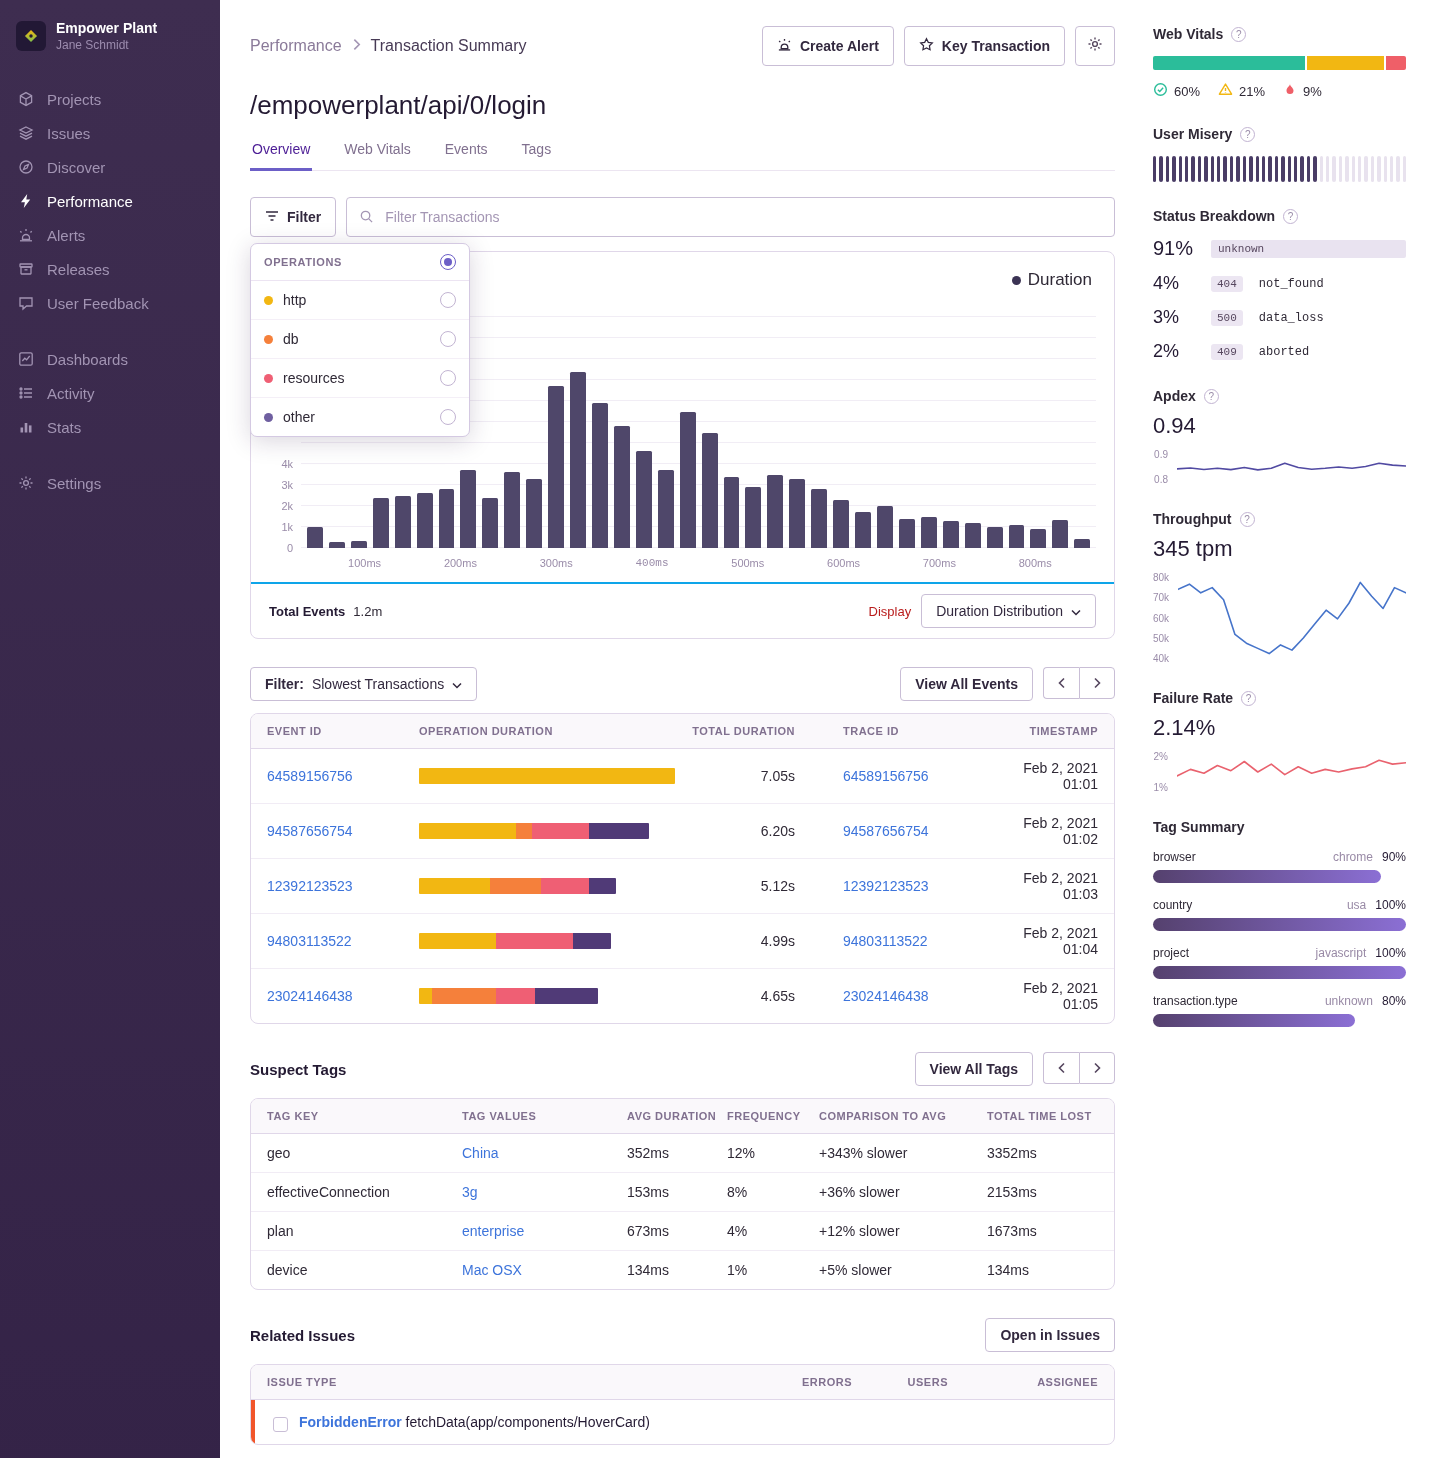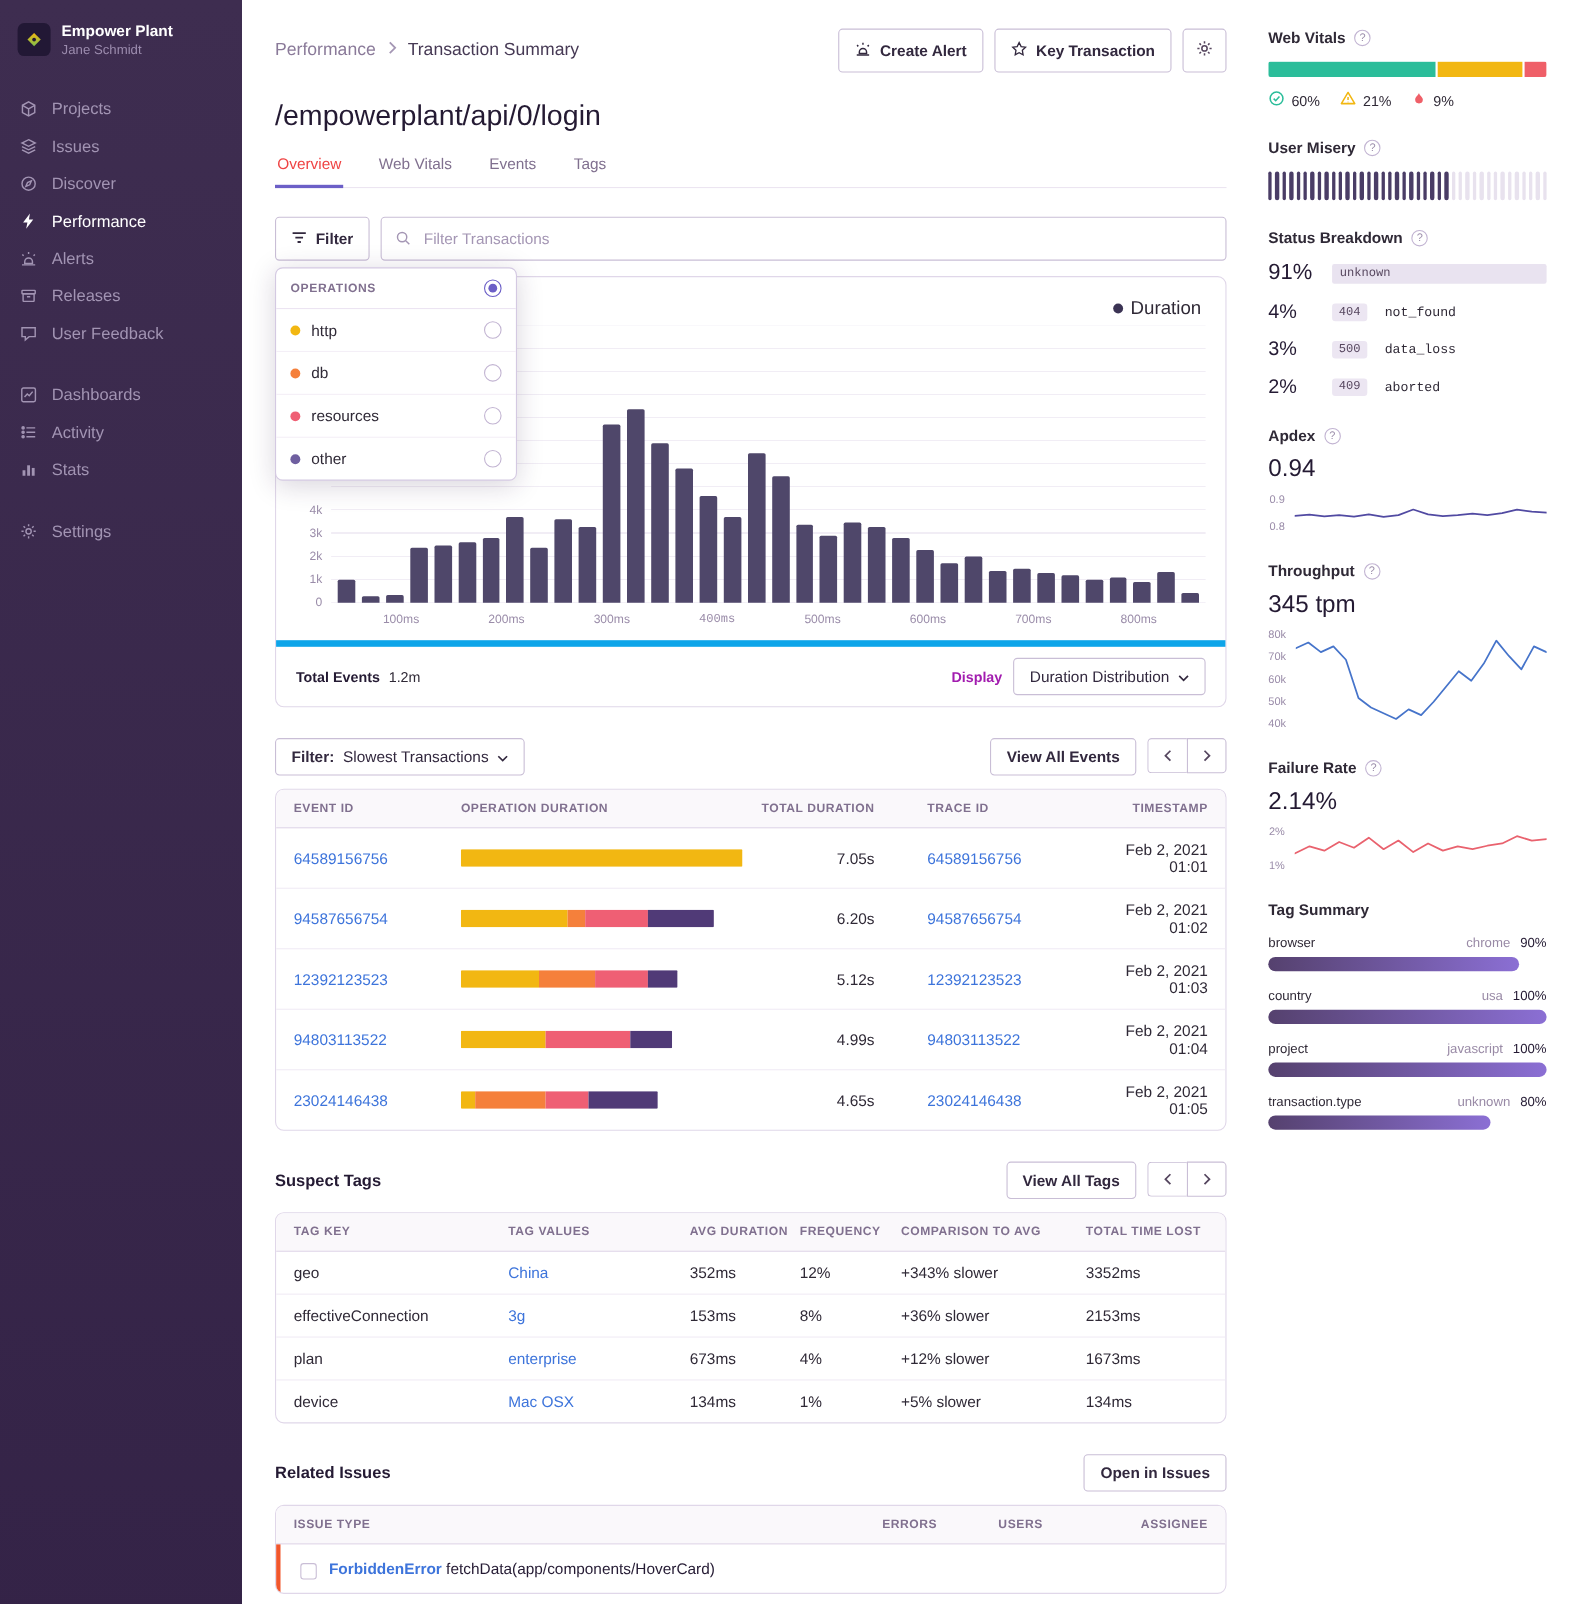--- a/index.html
+++ b/index.html
@@ -30,21 +30,21 @@
   .crumbs .cur{color:#473a55}
   .actions{display:flex;gap:10px;align-items:center}
   .btn{display:inline-flex;align-items:center;gap:8px;border:1px solid #c9bed6;border-radius:4px;background:#fff;padding:0 14px;height:40px;font-size:14px;font-weight:700;color:#32283e;cursor:pointer;font-family:inherit;white-space:nowrap}
   .btn.sq{width:40px;justify-content:center;padding:0;font-size:17px;color:#57475f}
   .btn.mid{height:34px;font-weight:700}
   .btn.plain{font-weight:400;height:34px;font-size:14px}
 
   .page-title{font-size:26px;font-weight:400;color:#241a33;margin-top:24px}
   .tabs{display:flex;gap:30px;margin-top:20px;border-bottom:1px solid #ece5f1}
   .tab{padding:0 2px 11px;font-size:14px;color:#80708f;cursor:pointer;border-bottom:3px solid transparent;margin-bottom:-1px}
-  .tab.active{color:#ef4444;border-bottom-color:#6c5fc7}
+  .tab.active{color:#4c1d95;border-bottom-color:#6c5fc7}
 
   .filter-row{display:flex;gap:10px;margin-top:26px;position:relative}
   .search{flex:1;position:relative}
   .search input{width:100%;height:40px;border:1px solid #c9bed6;border-radius:4px;padding:0 12px 0 38px;font-size:14px;color:#2f2936;font-family:inherit}
   .search input::placeholder{color:#a496b4}
   .search .mag{position:absolute;left:13px;top:12px;color:#a496b4}
 
   .dropdown{position:absolute;top:46px;left:0;width:220px;background:#fff;border:1px solid #d4c9e2;border-radius:7px;box-shadow:0 4px 24px rgba(43,22,67,.18);z-index:10;overflow:hidden}
   .dd-header{display:flex;justify-content:space-between;align-items:center;padding:10px 13px;font-size:11px;font-weight:700;letter-spacing:.6px;color:#80708f;border-bottom:1px solid #ece4f2}
   .dd-item{display:flex;align-items:center;gap:10px;padding:11px 13px;font-size:14px;color:#2f2936;border-bottom:1px solid #f4eff7;cursor:pointer}
@@ -60,25 +60,25 @@
   .legend{position:absolute;top:18px;right:22px;display:flex;align-items:center;gap:7px;font-size:17px;color:#2f2936}
   .ldot{width:9px;height:9px;border-radius:50%;background:#3b3354}
   .chart-area{display:flex;margin-top:30px}
   .y-axis{width:32px;position:relative;font-size:11px;color:#9a8ca9;height:252px}
   .y-axis span{position:absolute;right:8px;transform:translateY(50%)}
   .plot{flex:1;height:252px;position:relative;background:repeating-linear-gradient(to top,#f1edf5 0 1px,transparent 1px 21px)}
   .bars{position:absolute;inset:0;display:flex;align-items:flex-end;gap:6px;padding:0 6px}
   .hbar{flex:1;border-radius:1.5px 1.5px 0 0}
   .x-axis{height:30px;position:relative;margin-left:32px;font-size:11px;color:#9a8ca9}
   .x-axis span{position:absolute;top:9px;transform:translateX(-50%)}
-  .panel-footer{display:flex;justify-content:space-between;align-items:center;border-top:6px solid #0ea5e9;padding:10px 18px}
+  .panel-footer{display:flex;justify-content:space-between;align-items:center;border-top:2px solid #0ea5e9;padding:10px 18px}
   .pf-left{display:flex;gap:8px;align-items:center;font-size:13px}
   .pf-left b{font-weight:700;color:#241a33}
   .pf-right{display:flex;gap:10px;align-items:center;font-size:13px}
-  .pf-right b{font-weight:700;color:#a21caf}
+  .pf-right b{font-weight:400;color:#b91c1c}
 
   .section-row{display:flex;justify-content:space-between;align-items:center;margin-top:28px}
   .controls{display:flex;gap:10px;}
   .pager{display:flex}
   .btn-sq{width:36px;height:32px;border:1px solid #c9bed6;background:#fff;display:flex;align-items:center;justify-content:center;color:#55465f;cursor:pointer}
   .btn-sq.first{border-radius:4px 0 0 4px;border-right:none}
   .btn-sq.last{border-radius:0 4px 4px 0}
   .section-title{font-size:15px;font-weight:700;color:#241a33}
 
   .table{border:1px solid #e0d7e9;border-radius:8px;margin-top:12px;overflow:hidden;background:#fff}

